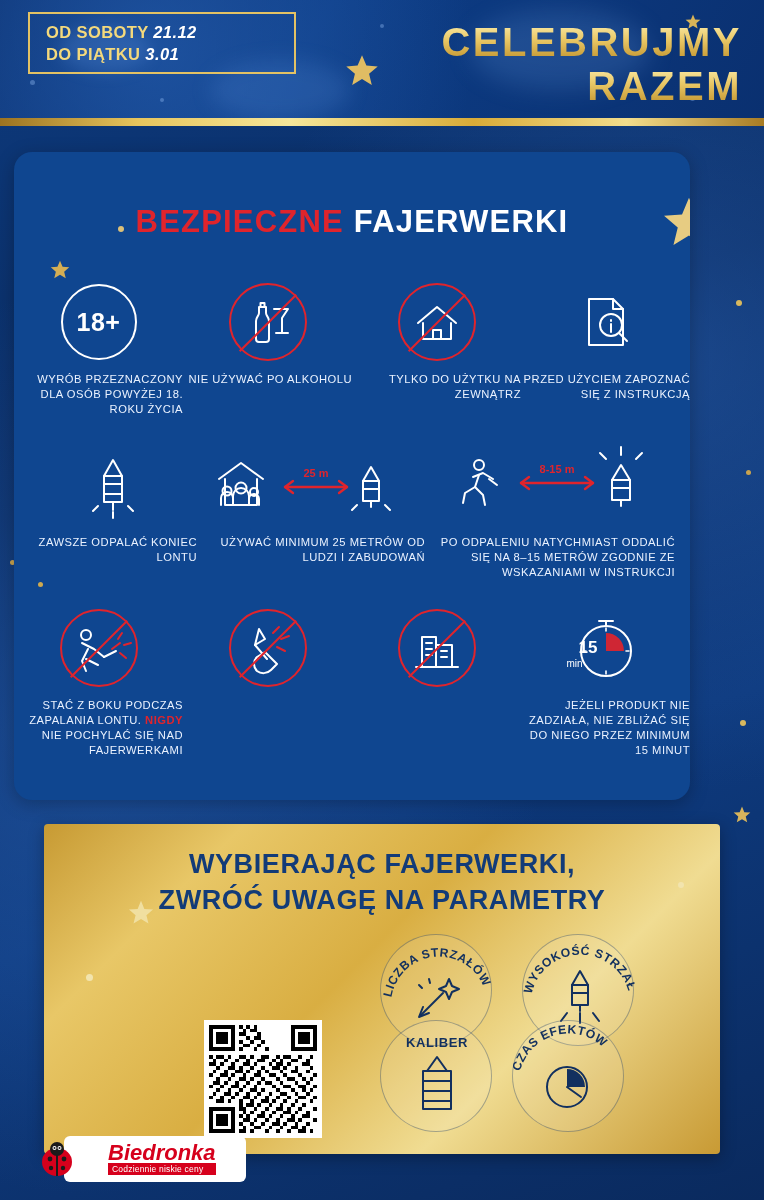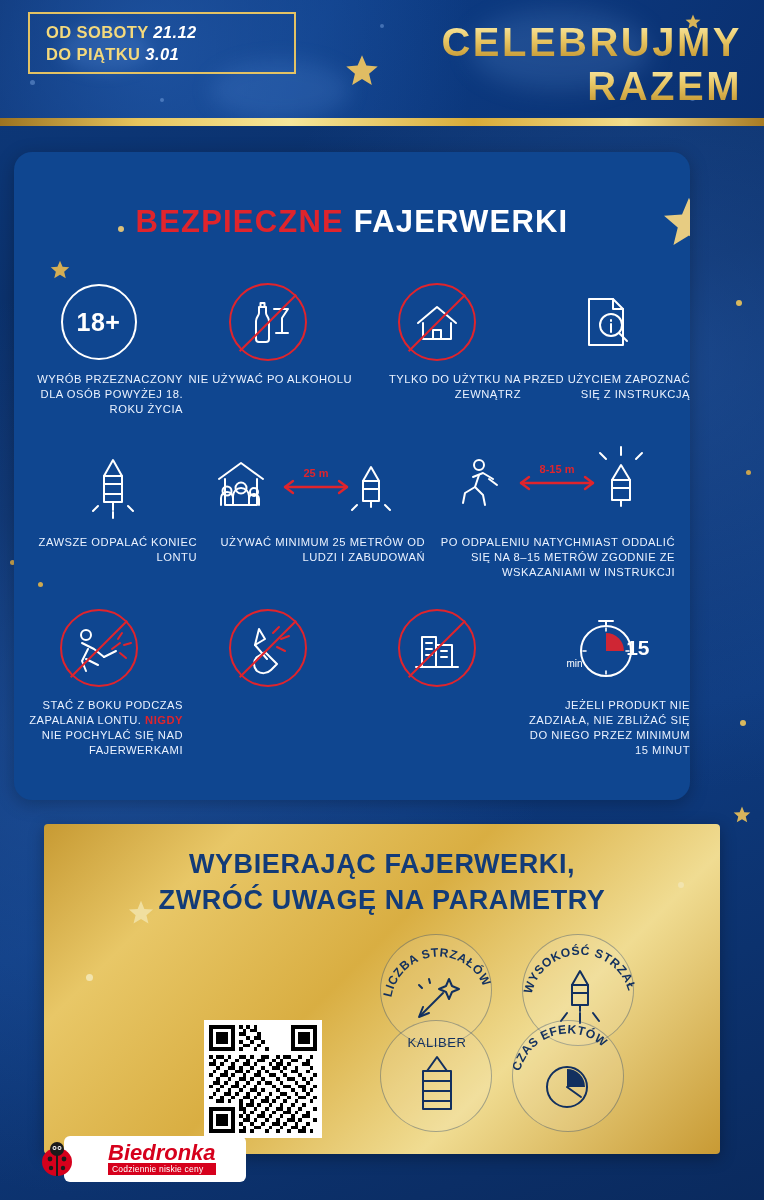--- a/index.html
+++ b/index.html
@@ -137,21 +137,21 @@
     position:absolute; width: 112px; height: 112px; border-radius:50%;
     background: rgba(255,255,255,0.10);
     border: 1.5px solid rgba(18,48,95,0.35);
   }
   .param .arc-label {
     position:absolute; left:0; top:0; width:112px; height:112px;
   }
   .param .arc-label text { fill:#12305f; font-size: 12.2px; font-weight:bold; letter-spacing:.6px; font-family:"Liberation Sans", sans-serif;}
   .param .straight {
     position:absolute; width:112px; text-align:center; color:#12305f;
-    font-weight:normal; font-size:13px; letter-spacing:.6px;
+    font-weight:bold; font-size:13px; letter-spacing:.6px;
   }
 
   
   .page-num {
     position:absolute; left: 22px; bottom: 32px; color:#fff; font-size:13px; font-weight:normal;margin-left:46px;
   }
   .logo {
     position:absolute; left: 64px; bottom: 18px; width: 182px; height: 46px;
     background:#fff; border-radius: 6px; display:flex; align-items:center; padding-left:44px;
   }
@@ -447,21 +447,21 @@
         <div class="icon-wrap">
           <div style="position:relative;width:78px;height:78px;">
             <svg width="78" height="78" viewBox="0 0 78 78" style="position:absolute;inset:0;">
               <circle cx="39" cy="42" r="25" fill="none" stroke="#fff" stroke-width="2"></circle>
               <path d="M39 17v-5M32 12h14" stroke="#fff" stroke-width="2" stroke-linecap="round"></path>
               <path d="M39 42V24A18 18 0 0157 42z" fill="#e0242c" opacity="0.92"></path>
               <g stroke="#fff" stroke-width="1.6" stroke-linecap="round">
                 <path d="M39 19v3M62 42h-3M39 65v-3M16 42h3"></path>
               </g>
             </svg>
-            <div style="position:absolute;left:5px;top:30px;width:78px;text-align:right;color:#fff;font-weight:bold;font-size:21px;line-height:17px;">15</div>
+            <div style="position:absolute;left:12px;top:30px;width:78px;text-align:left;color:#fff;font-weight:bold;font-size:17px;line-height:17px;">15</div>
             <div style="position:absolute;left:0;top:49px;width:78px;text-align:left;color:#fff;font-size:10px;">min</div>
           </div>
         </div>
         <div class="cap">JEŻELI PRODUKT NIE ZADZIAŁA, NIE ZBLIŻAĆ SIĘ DO NIEGO PRZEZ MINIMUM 15 MINUT</div>
       </div>
     </div>
   </div>
 
   <div class="gold">
     <svg class="gstar" style="left:84px;top:76px;" width="26" height="26" viewBox="0 0 24 24">

